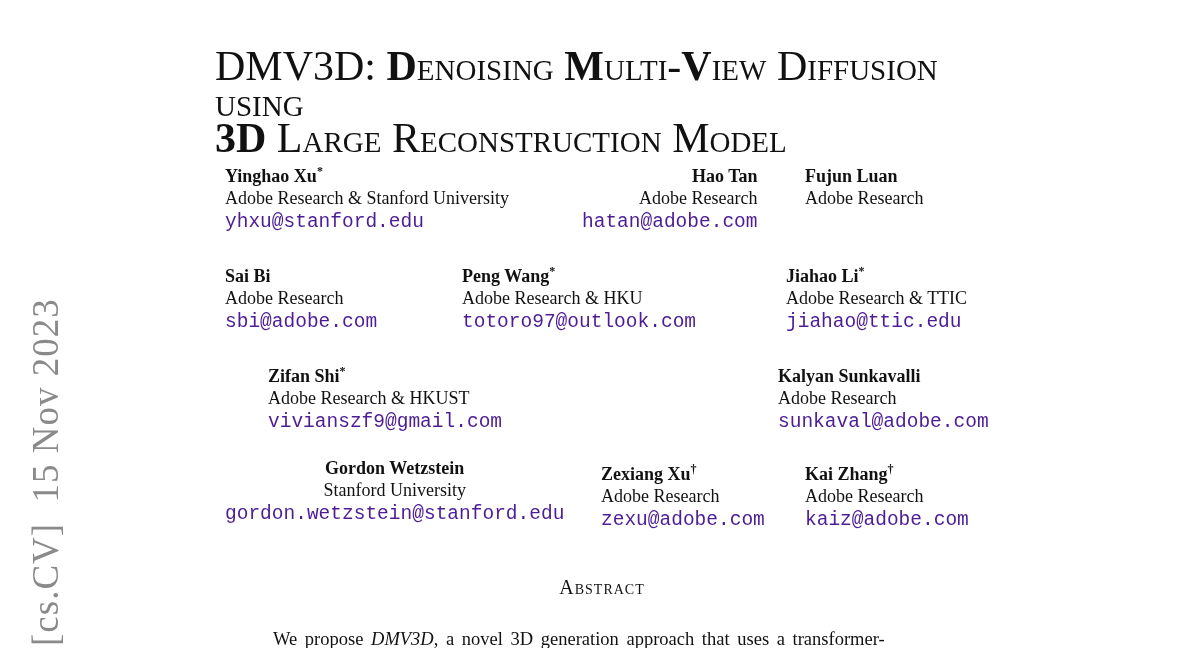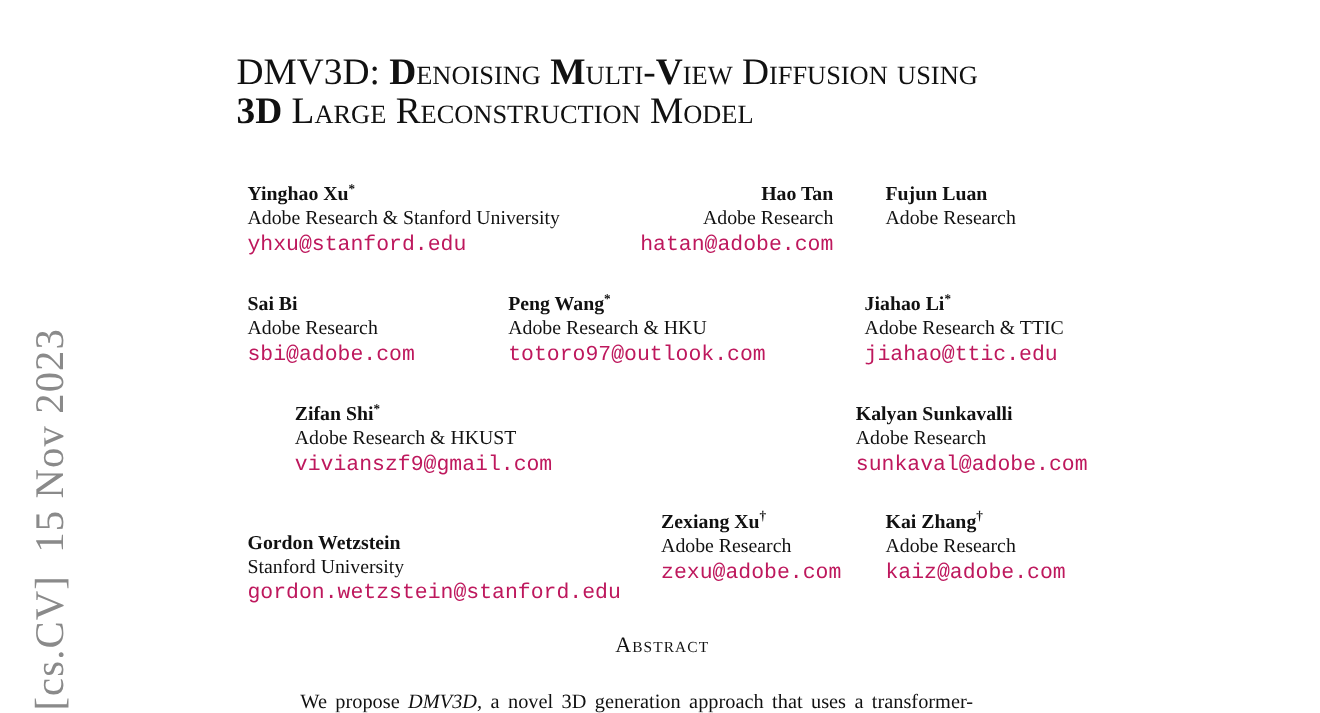--- a/index.html
+++ b/index.html
@@ -25,37 +25,37 @@
     color: #8a8a8a;
     white-space: pre;
   }
 
   
   .title {
     position: absolute;
     left: 215px;
     top: 48px;
     width: 800px;
-    font-size: 34px;
+    font-size: 42px;
     line-height: 36px;
     font-variant: small-caps;
     color: #111111;
   }
   .title .tb { font-weight: bold; }
 
   
   .author { position: absolute; }
   .a-name  { font-size: 18px; line-height: 22px; font-weight: bold; white-space: nowrap; }
   .a-name sup { font-size: 12px; font-weight: bold; }
   .a-affil { font-size: 18px; line-height: 23px; white-space: nowrap; }
   .a-email {
     font-family: "Liberation Mono", "DejaVu Sans Mono", monospace;
     font-size: 19.5px;
     line-height: 24px;
-    color: #be185d;
+    color: #4c1d95;
     white-space: nowrap;
   }
 
   
   .abstract-heading {
     position: absolute;
     left: 0;
     top: 576px;
     width: 1204px;
     text-align: center;
@@ -122,21 +122,21 @@
     <div class="a-name"><span>Zifan Shi</span><sup>*</sup></div>
     <div class="a-affil">Adobe Research &amp; HKUST</div>
     <div class="a-email">vivianszf9@gmail.com</div>
   </div>
   <div class="author" style="left:778px; top:360px;">
     <div class="a-name"><span>Kalyan Sunkavalli</span><sup></sup></div>
     <div class="a-affil">Adobe Research</div>
     <div class="a-email">sunkaval@adobe.com</div>
   </div>
 
-  <div class="author" style="left:225px; top:477px;">
+  <div class="author" style="left:225px; top:452px;text-align:center;">
     <div class="a-name"><span>Gordon Wetzstein</span><sup></sup></div>
     <div class="a-affil">Stanford University</div>
     <div class="a-email">gordon.wetzstein@stanford.edu</div>
   </div>
   <div class="author" style="left:601px; top:458px;">
     <div class="a-name"><span>Zexiang Xu</span><sup>†</sup></div>
     <div class="a-affil">Adobe Research</div>
     <div class="a-email">zexu@adobe.com</div>
   </div>
   <div class="author" style="left:805px; top:458px;">

